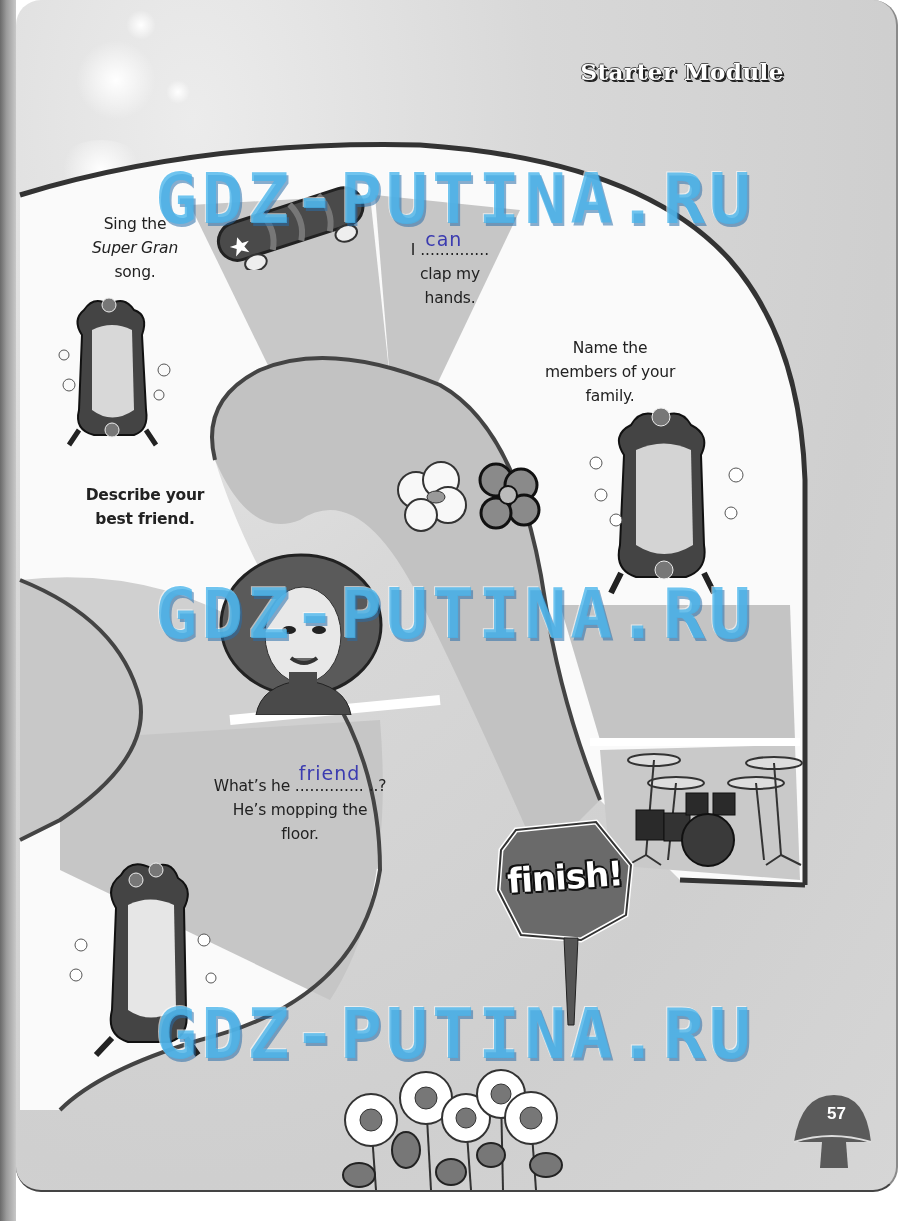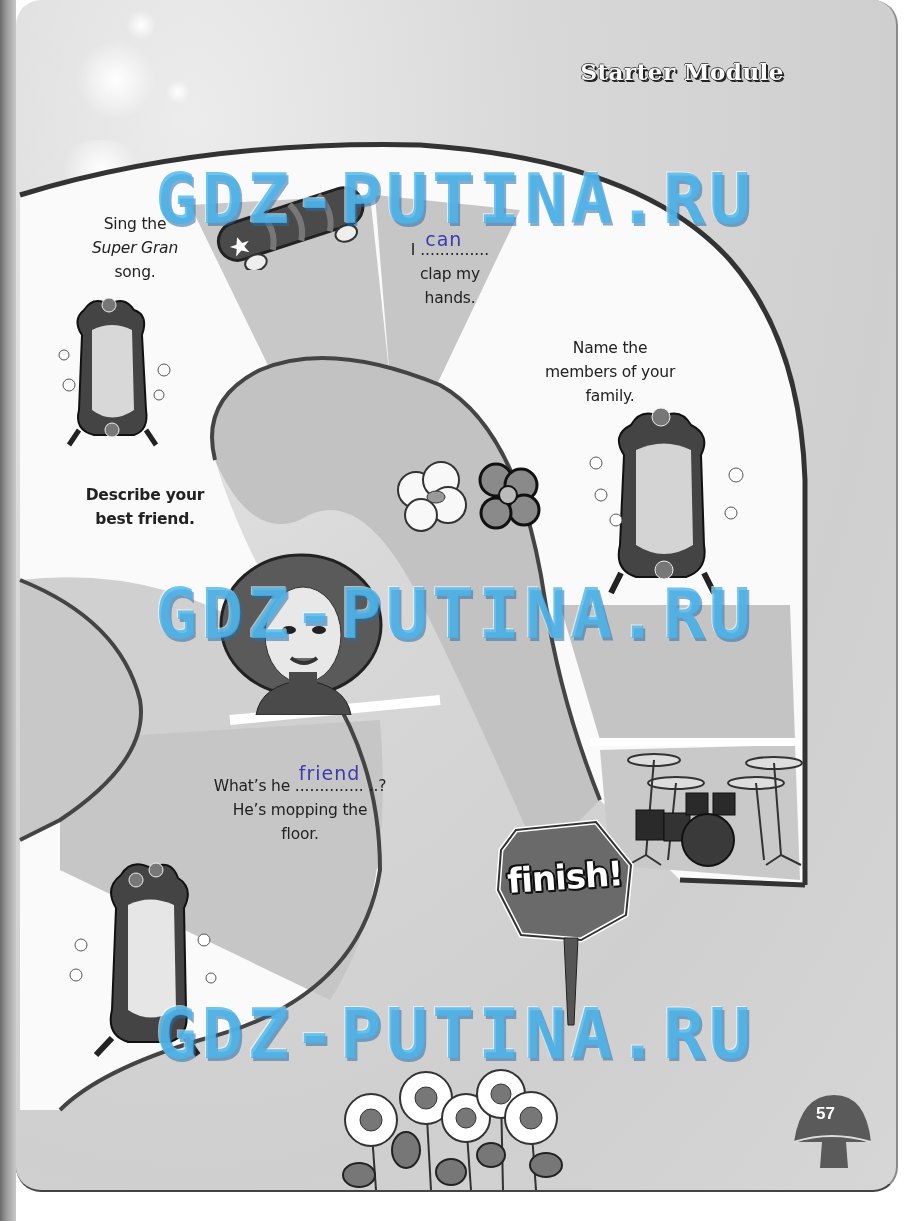--- a/index.html
+++ b/index.html
@@ -48,21 +48,21 @@
       margin-top: 8px;
     }
     .finish-text {
       position: absolute; left: 484px; top: 857px; width: 130px; text-align: center;
       font-family: "DejaVu Sans", sans-serif; font-weight: bold; font-size: 34px; color: #fff;
       letter-spacing: -1px;
       text-shadow: 2px 0 0 #111, -2px 0 0 #111, 0 2px 0 #111, 0 -2px 0 #111, 2px 2px 0 #111, -2px -2px 0 #111;
       transform: rotate(-4deg);
     }
     .page-num {
-      position: absolute; left: 800px; top: 1104px; width: 30px; text-align: left;
+      position: absolute; left: 800px; top: 1104px; width: 30px; text-align: right;
       font-family: "Liberation Sans", sans-serif; font-weight: bold; font-size: 17px; color: #fff;
     }
   </style>
 </head>
 <body>
 
 <div class="left-edge"></div>
 
 <div class="page">
   <div class="sparkle" style="left:60px;top:40px;width:80px;height:80px;"></div>

